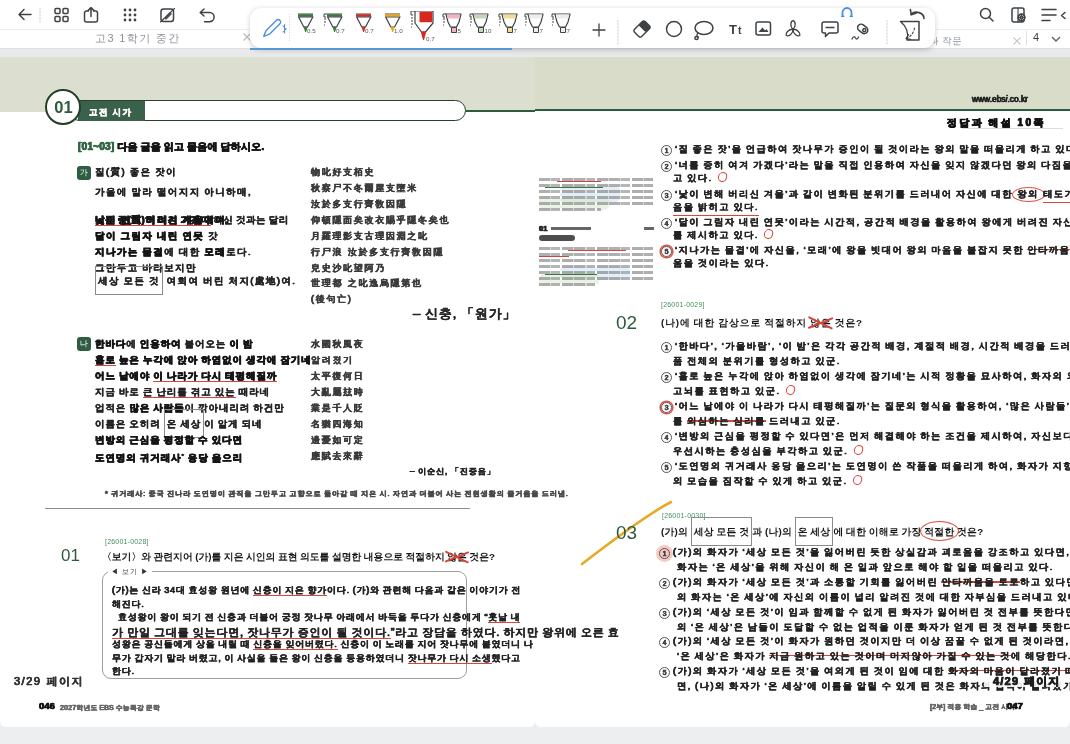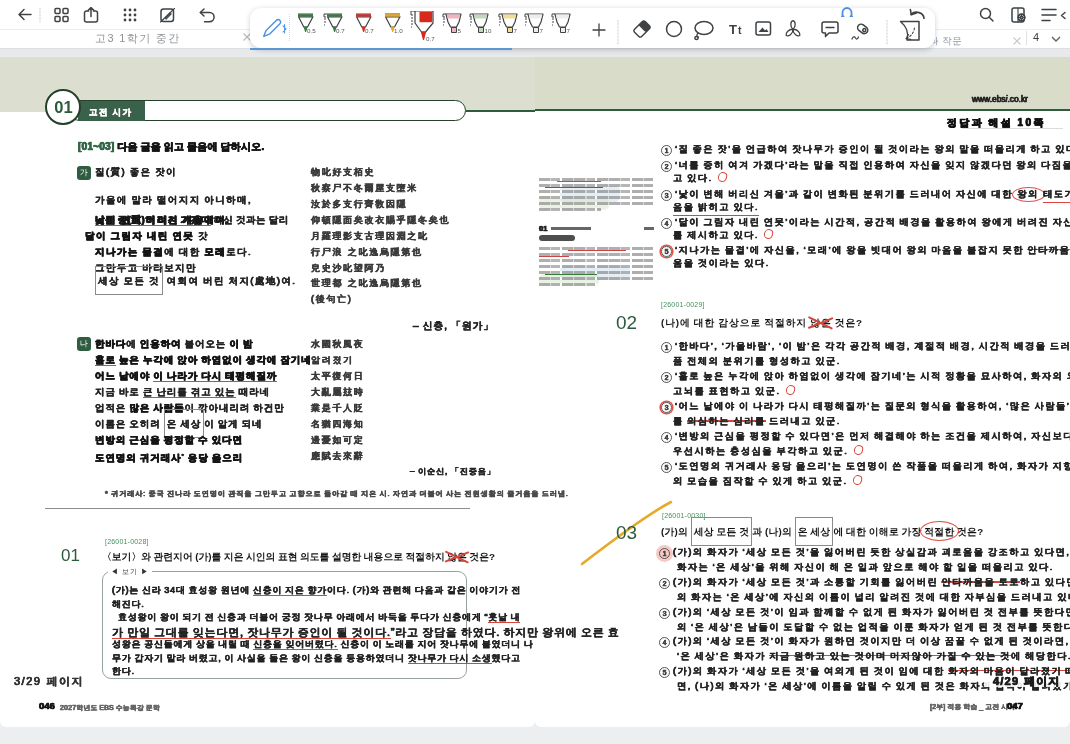--- a/index.html
+++ b/index.html
@@ -43,37 +43,37 @@
 
 <div class="abs" style="left:69px;top:100px;width:395px;height:18.6px;background:#fff;border:1.9px solid #27422c;border-radius:11.3px"></div>
 <div class="abs" style="left:78px;top:101px;width:67px;height:19.8px;background:#3a6149"></div>
 <div class="abs ln" style="left:89px;top:106.5px;font-size:8.5px;color:#fff;font-weight:bold;letter-spacing:1.5px">고전 시가</div>
 <div class="abs" style="left:45px;top:89px;width:31.8px;height:31.8px;background:#fff;border:2.6px solid #24402a;border-radius:50%"></div>
 <div class="abs" style="left:45px;top:89px;width:37px;height:37px;line-height:37px;text-align:center;font-weight:bold;color:#2c5a3d;font-size:16.5px;letter-spacing:0">01</div>
 
 <div class="ln b" style="left:78px;top:142px;font-size:10px;letter-spacing:0.25px;word-spacing:-0.3px"><span style="color:#2f6b45">[01~03]</span> 다음 글을 읽고 물음에 답하시오.</div>
 <div class="abs" style="left:77px;top:166px;width:13.5px;height:13.5px;background:#2f5d41;border-radius:3px;color:#fff;font-size:8px;line-height:13.5px;text-align:center">가</div>
 <div class="ln" style="left:95px;top:167px">질(質) 좋은 잣이</div>
-<div class="ln" style="left:95px;top:195px">가을에 말라 떨어지지 아니하매,</div>
+<div class="ln" style="left:95px;top:187px">가을에 말라 떨어지지 아니하매,</div>
 <div class="ln" style="left:95px;top:215px;letter-spacing:0.55px;word-spacing:-0.6px"><span class="b ru">너를 중(重)히 여겨 가겠다</span> 하신 것과는 달리</div>
 <div class="ln" style="left:95px;top:215px"><span class="b ru">낯이 변해 버리신</span><span class="b"> 겨울에여.</span></div>
-<div class="ln" style="left:85px;top:231px"><span class="b">달이 그림자 내린 연못</span> 갓</div>
+<div class="ln" style="left:95px;top:231px"><span class="b">달이 그림자 내린 연못</span> 갓</div>
 <div class="ln" style="left:95px;top:247px"><span class="b">지나가는 물결</span>에 대한 <span class="b">모래</span>로다.</div>
 <div class="ln" style="left:95px;top:263px">그만두고 바라보지만</div>
 <div class="ln" style="left:95px;top:276px"><span class="bx">세상 모든 것</span> 여희여 버린 처지(處地)여.</div>
 <div class="ln hj" style="left:311px;top:167px">物叱好支栢史</div>
 <div class="ln hj" style="left:311px;top:183px">秋察尸不冬爾屋支墮米</div>
 <div class="ln hj" style="left:311px;top:199px">汝於多支行齊敎因隱</div>
 <div class="ln hj" style="left:311px;top:215px">仰頓隱面矣改衣賜乎隱冬矣也</div>
 <div class="ln hj" style="left:311px;top:231px">月羅理影支古理因淵之叱</div>
-<div class="ln hj" style="left:311px;top:247px">行尸浪 之叱逸烏隱第也</div>
+<div class="ln hj" style="left:311px;top:247px">行尸浪 汝於多支行齊敎因隱</div>
 <div class="ln hj" style="left:311px;top:263px">皃史沙叱望阿乃</div>
 <div class="ln hj" style="left:311px;top:278px">世理都 之叱逸烏隱第也</div>
 <div class="ln hj" style="left:311px;top:294px">(後句亡)</div>
-<div class="ln" style="left:413px;top:321px;font-size:10px;letter-spacing:0.8px">– 신충, 「원가」</div>
+<div class="ln" style="left:413px;top:309px;font-size:13px;letter-spacing:0.8px">– 신충, 「원가」</div>
 <div class="abs" style="left:77px;top:337px;width:13.5px;height:13.5px;background:#2f5d41;border-radius:3px;color:#fff;font-size:8px;line-height:13.5px;text-align:center">나</div>
 <div class="ln" style="left:95px;top:339px;letter-spacing:0.92px;word-spacing:-0.45px"><span class="b">한바다</span>에 <span class="b">인용하여</span> 불어오는 <span class="b">이 밤</span></div>
 <div class="ln" style="left:95px;top:355px;letter-spacing:0.92px;word-spacing:-0.45px"><span class="b ru">홀로</span><span class="b"> 높은 누각에 앉아 하염없이 생각에 잠기네</span></div>
 <div class="ln" style="left:95px;top:371px;letter-spacing:0.92px;word-spacing:-0.45px"><span class="b">어느 날에야 </span><span class="b ru">이 나라가 다시 태평해질까</span></div>
 <div class="ln" style="left:95px;top:387px;letter-spacing:0.92px;word-spacing:-0.45px">지금 바로 <span class="ru">큰 난리를 겪고 있는</span> 때라네</div>
 <div class="ln" style="left:95px;top:403px;letter-spacing:0.92px;word-spacing:-0.45px">업적은 <span class="b">많은 사람들</span>이 깎아내리려 하건만</div>
 <div class="ln" style="left:95px;top:419px;letter-spacing:0.92px;word-spacing:-0.45px">이름은 오히려 <span class="bx">온 세상</span>이 알게 되네</div>
 <div class="ln" style="left:95px;top:435px;letter-spacing:0.92px;word-spacing:-0.45px"><span class="b">변방의 근심을 평정할 수 있다면</span></div>
 <div class="ln" style="left:95px;top:451px;letter-spacing:0.92px;word-spacing:-0.45px"><span class="b">도연명의 귀거래사</span><span style="font-size:6px;vertical-align:3px">*</span><span class="b"> 응당 읊으리</span></div>
 <div class="ln hj" style="left:311px;top:339px">水國秋風夜</div>

